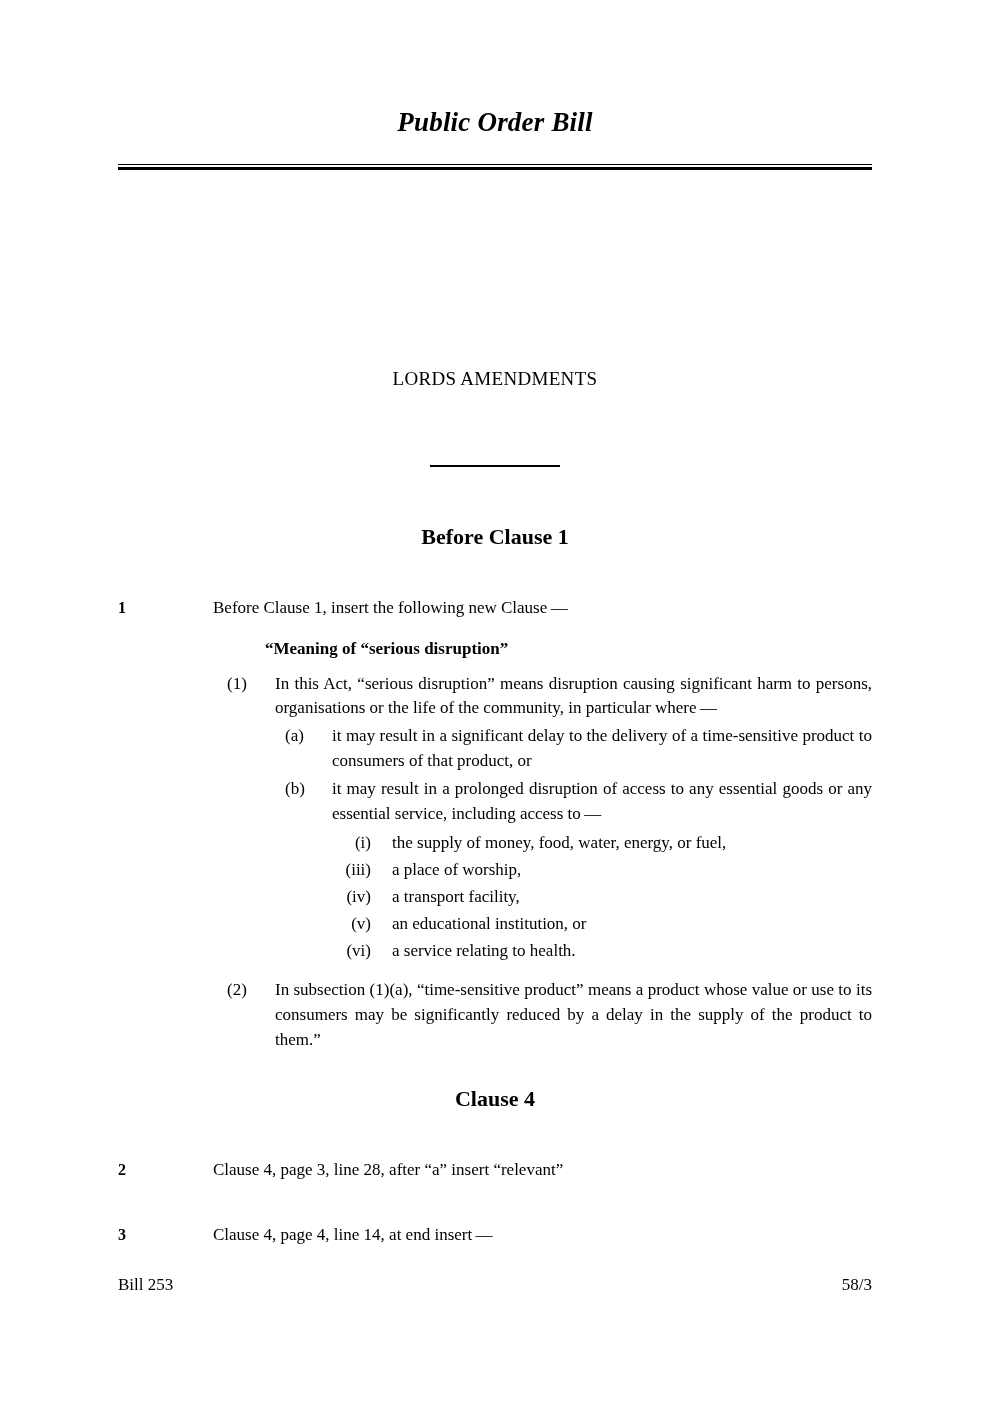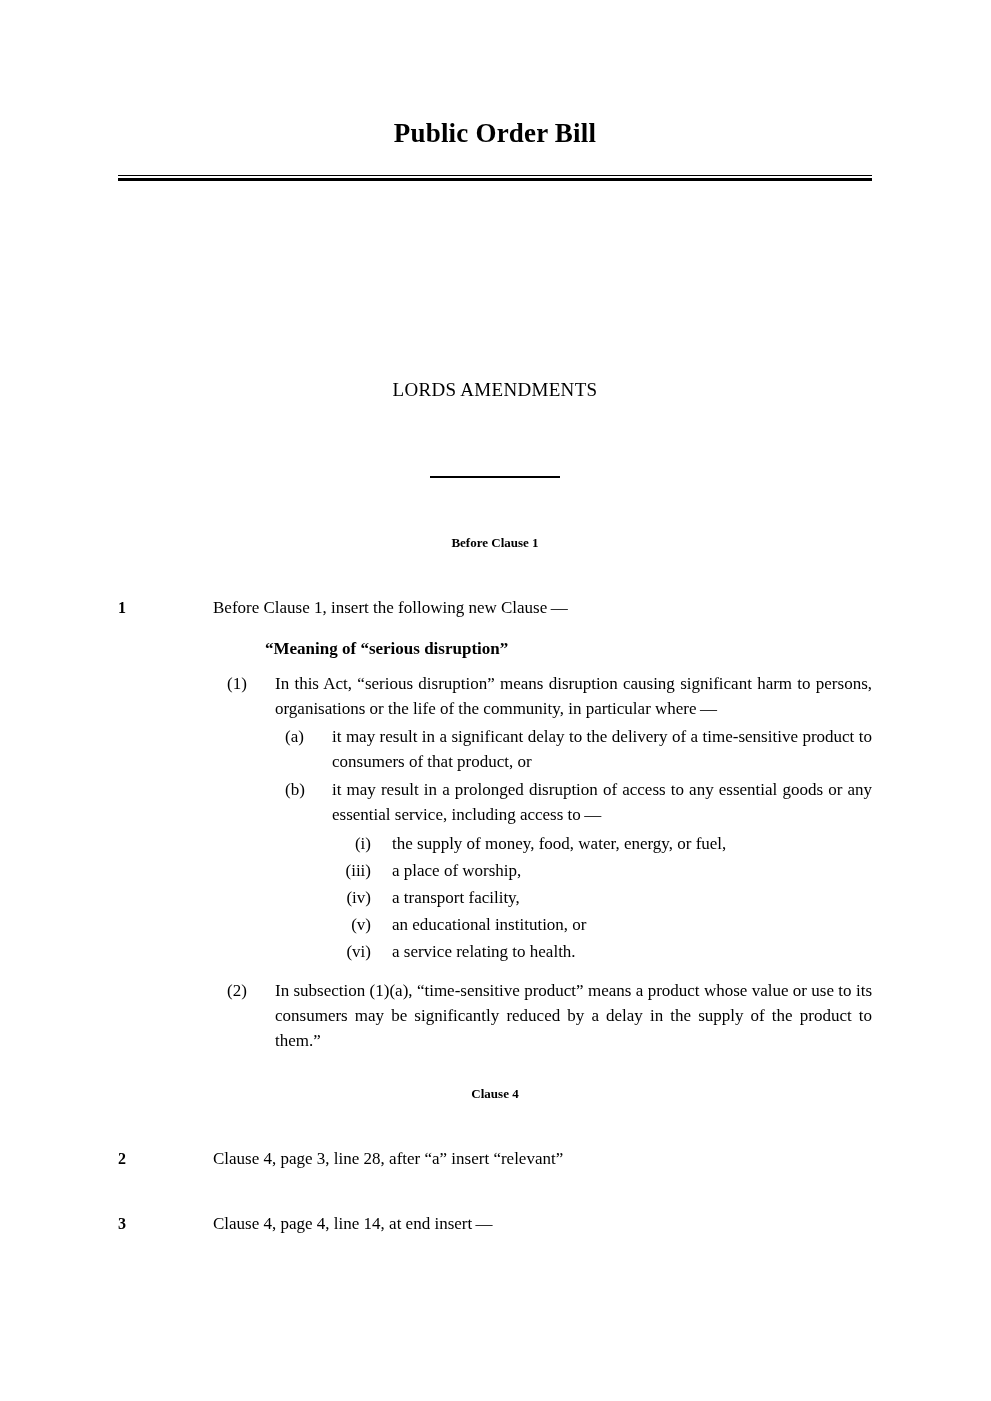--- a/index.html
+++ b/index.html
@@ -25,23 +25,24 @@
     top: 0;
     width: 754px;
   }
 
   
   .doc-title {
     text-align: center;
     font-size: 27px;
     font-weight: bold;
     letter-spacing: 0.2px;
-    margin: 11px;
+    margin: 0;
     padding-top: 108px;
     line-height: 1.1;
+    font-style: italic;
   }
 
   
   .rule-pair {
     width: 100%;
   }
   .rule-thin {
     height: 1px;
     background: #000000;
     width: 100%;
@@ -90,21 +91,21 @@
     display: inline-block;
     width: 130px;
     height: 2px;
     background: #000000;
     vertical-align: middle;
   }
 
   
   .clause-heading {
     text-align: center;
-    font-size: 13px;
+    font-size: 22px;
     font-weight: bold;
     margin: 0;
     line-height: 1.2;
   }
   .clause-heading.first { padding-top: 51px; }
   .clause-heading.later { padding-top: 33px; }
 
   
   .amendment {
     position: relative;
@@ -282,13 +283,17 @@
       <div class="amend-lead">Clause 4, page 3, line 28, after “a” insert “relevant”</div>
     </div>
 
     <div class="amendment gap-amend">
       <span class="amend-num">3</span>
       <div class="amend-lead">Clause 4, page 4, line 14, at end insert —</div>
     </div>
 
   </div>
 
+  <div class="footer">
+    <span>Bill 253</span>
+    <span>58/3</span>
+  </div>
 </div>
 
 </body></html>

